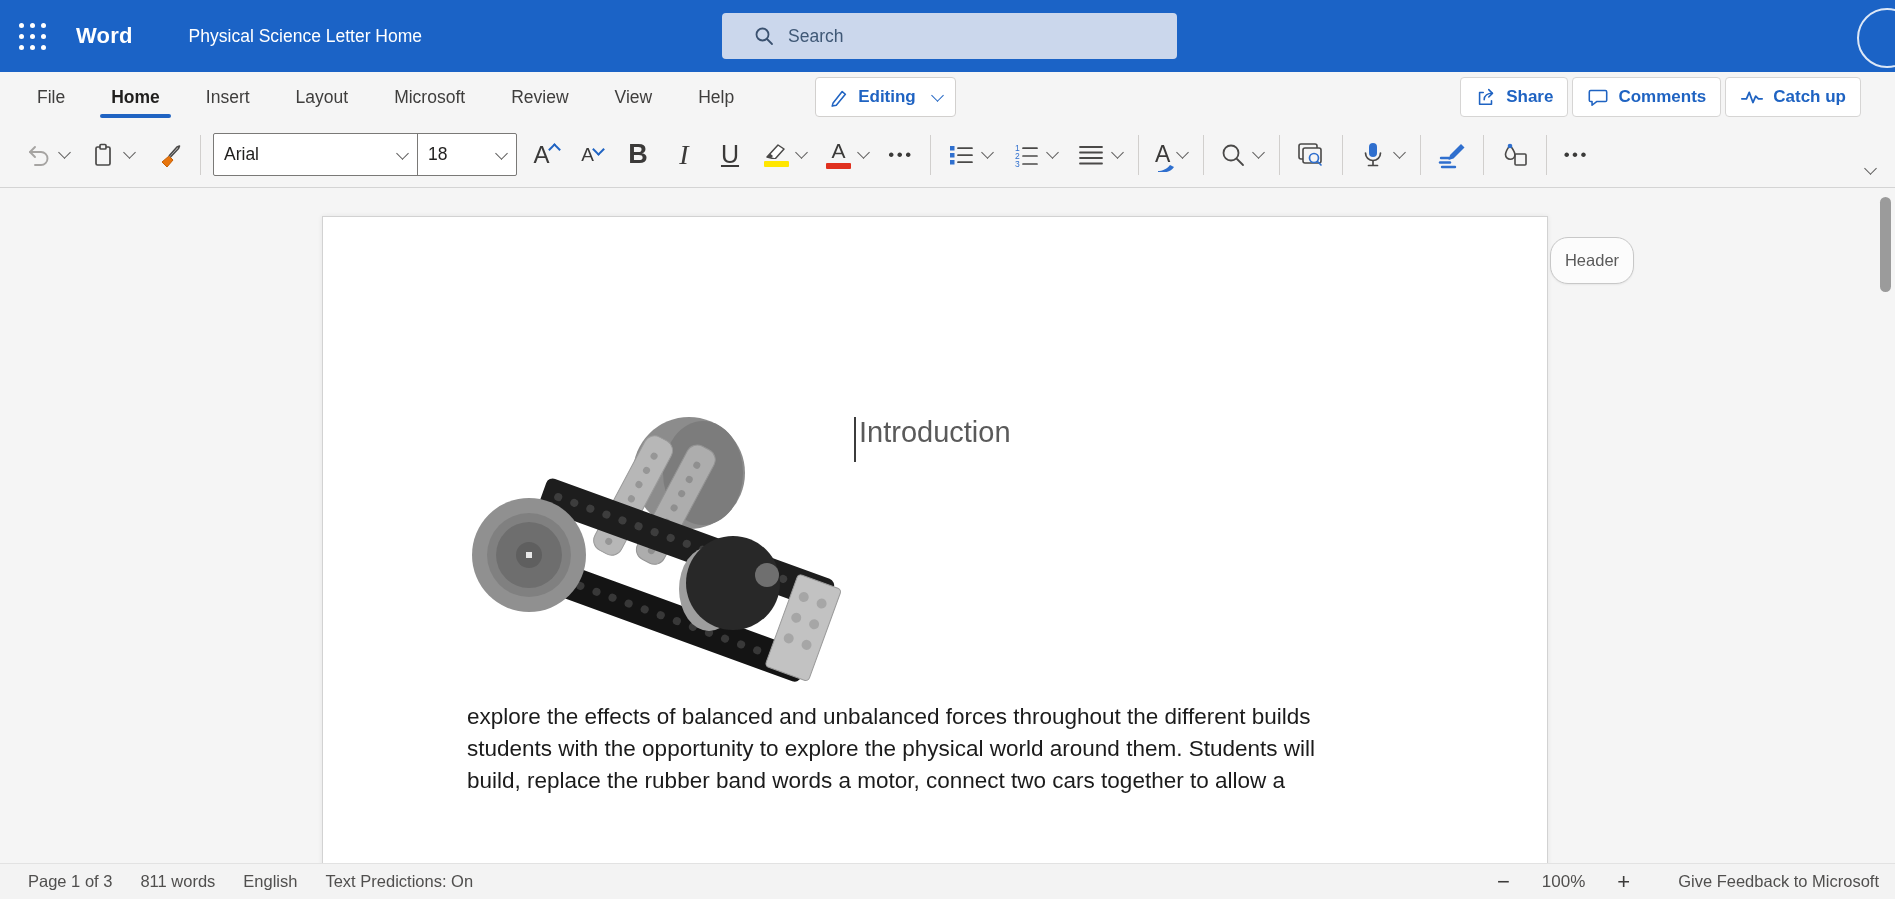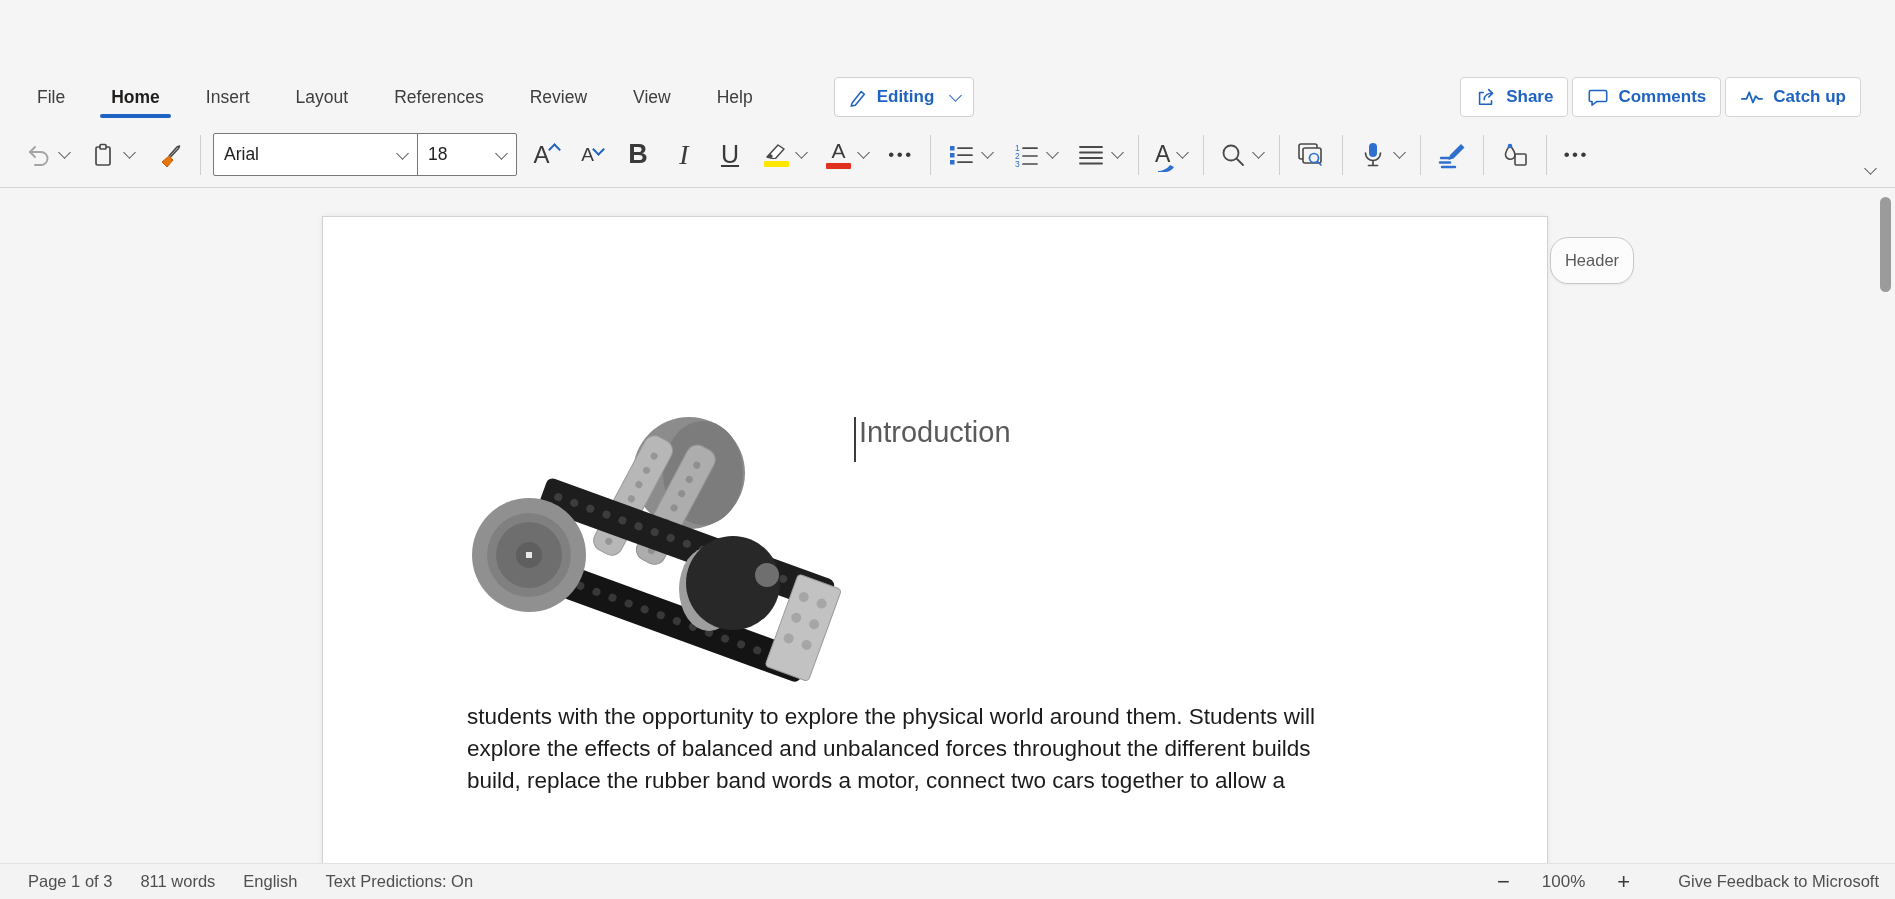--- a/index.html
+++ b/index.html
@@ -96,37 +96,60 @@
   .sb-item{cursor:pointer;}
   .zoombtn{background:transparent;border:none;font-size:22px;color:#3c3b3a;cursor:pointer;line-height:1;
            font-family:"Liberation Sans",sans-serif;}
   .feedback{cursor:pointer;}
 </style>
 </head>
 <body>
 
 <div class="app">
 
+  <div class="titlebar">
+    <button class="waffle">
+      <i></i>
+        <i></i>
+        <i></i>
+        <i></i>
+        <i></i>
+        <i></i>
+        <i></i>
+        <i></i>
+        <i></i>
+    </button>
+    <div class="appname">Word</div>
+    <div class="doctitle">Physical Science Letter Home</div>
+    <div class="searchbox">
+      <svg width="20" height="20" viewBox="0 0 20 20" fill="none" stroke="#3a516f" stroke-width="1.8" stroke-linecap="round">
+        <circle cx="8.5" cy="8.5" r="6"></circle>
+          <line x1="13" y1="13" x2="18" y2="18"></line>
+      </svg>
+      <input placeholder="Search" style="">
+    </div>
+    <div class="avatar"></div>
+  </div>
 
   <div class="menubar">
     <div class="tab first">
         <span>File</span>
       </div>
     <div class="tab active">
         <span>Home</span>
         <div class="underline"></div>
       </div>
     <div class="tab">
         <span>Insert</span>
       </div>
     <div class="tab">
         <span>Layout</span>
       </div>
     <div class="tab">
-        <span>References</span>
+        <span>Microsoft</span>
       </div>
     <div class="tab">
         <span>Review</span>
       </div>
     <div class="tab">
         <span>View</span>
       </div>
     <div class="tab">
         <span>Help</span>
       </div>
@@ -412,22 +435,22 @@
         <circle cx="296" cy="168" r="12" fill="#6f6f6f"></circle>
 
         <circle cx="58" cy="148" r="57" fill="#909090"></circle>
         <circle cx="58" cy="148" r="42" fill="#808080"></circle>
         <circle cx="58" cy="148" r="33" fill="#6e6e6e"></circle>
         <circle cx="58" cy="148" r="13" fill="#5f5f5f"></circle>
         <rect x="55" y="145" width="6" height="6" fill="#e8e8e8"></rect>
       </svg>
 
       <div class="para">
+        <div class="pline">explore the effects of balanced and unbalanced forces throughout the different builds</div>
         <div class="pline">students with the opportunity to explore the physical world around them. Students will</div>
-        <div class="pline">explore the effects of balanced and unbalanced forces throughout the different builds</div>
         <div class="pline">build, replace the rubber band words a motor, connect two cars together to allow a</div>
       </div>
     </div>
 
     <button class="headerbtn">Header</button>
     <div class="scrollthumb"></div>
   </div>
 
   <div class="statusbar">
     <div class="left">

